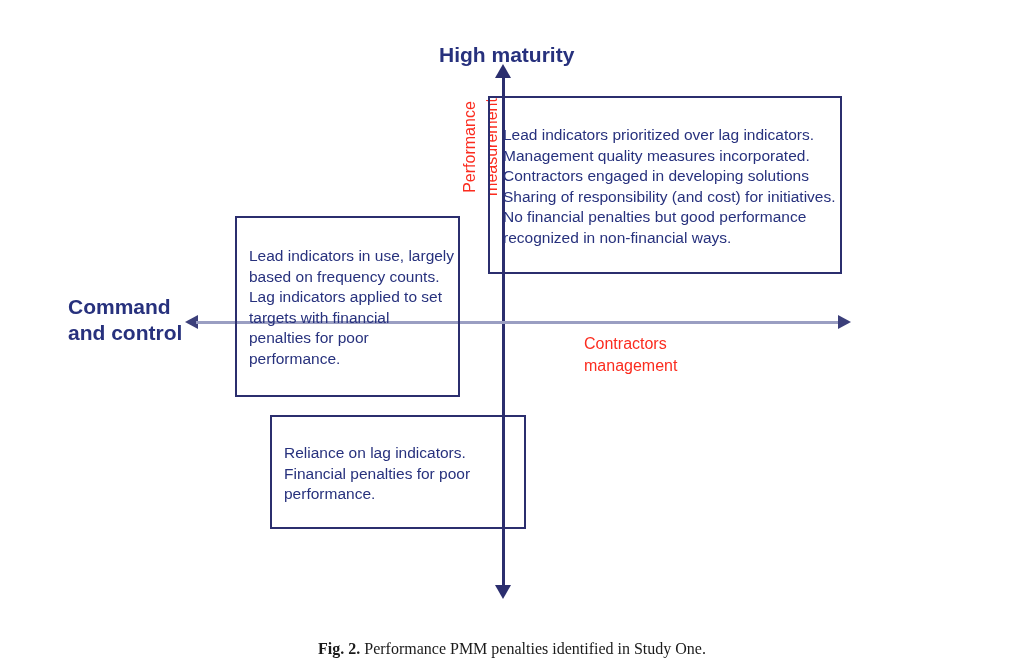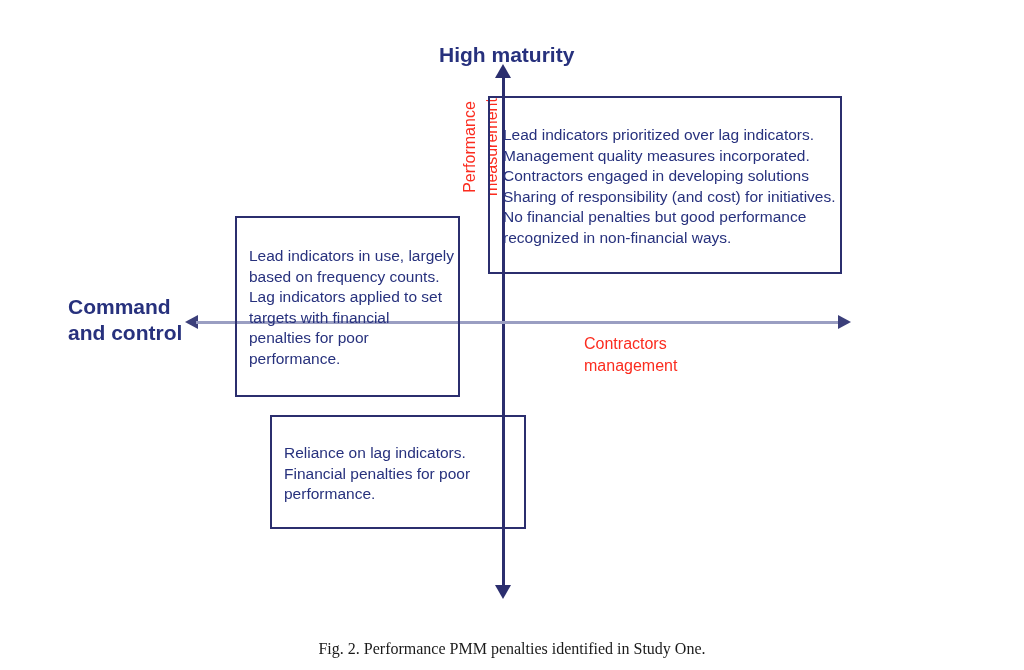--- a/index.html
+++ b/index.html
@@ -182,21 +182,21 @@
     position: absolute;
     left: 0;
     top: 640px;
     width: 1024px;
     text-align: center;
     font-family: "Liberation Serif", serif;
     font-size: 16px;
     color: #1a1a1a;
   }
   #caption .cap-label {
-    font-weight: normal;
+    font-weight: bold;
     margin-top: 44px;
   }
 </style>
 </head>
 <body>
 
 <div id="figure">
 
   <div class="axis-v-arrow-up"></div>
   <div class="axis-v-line"></div>

